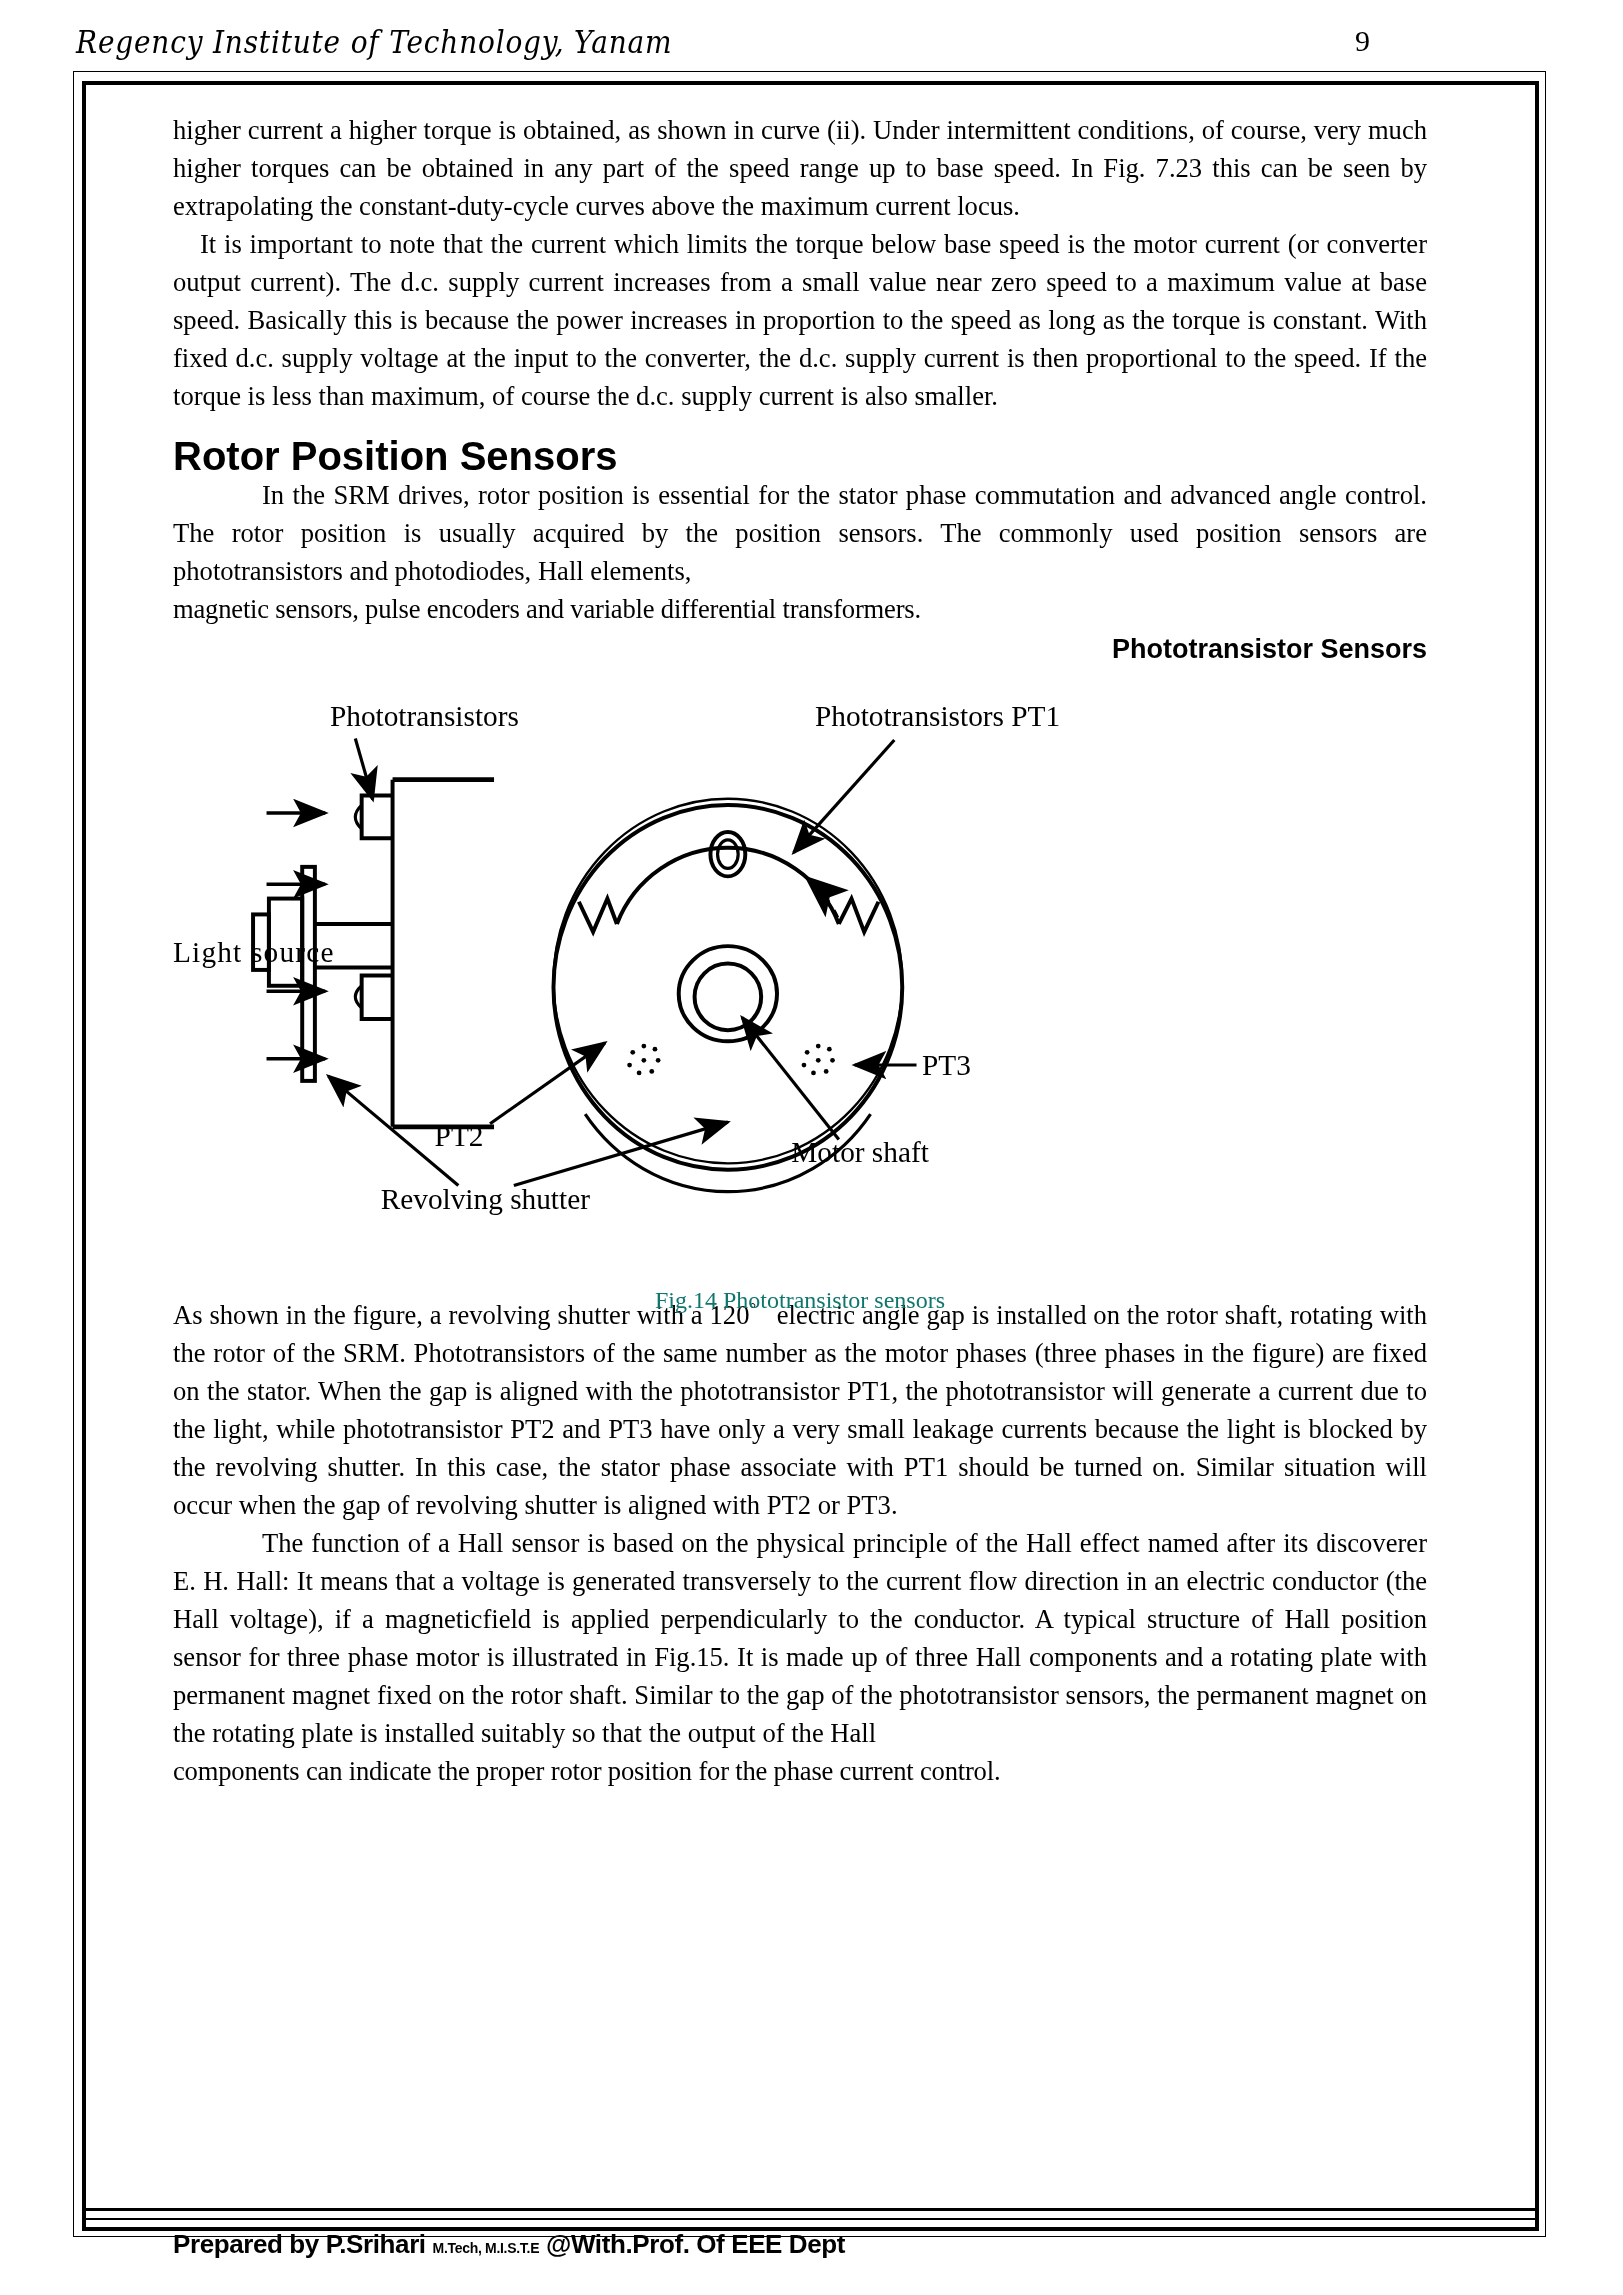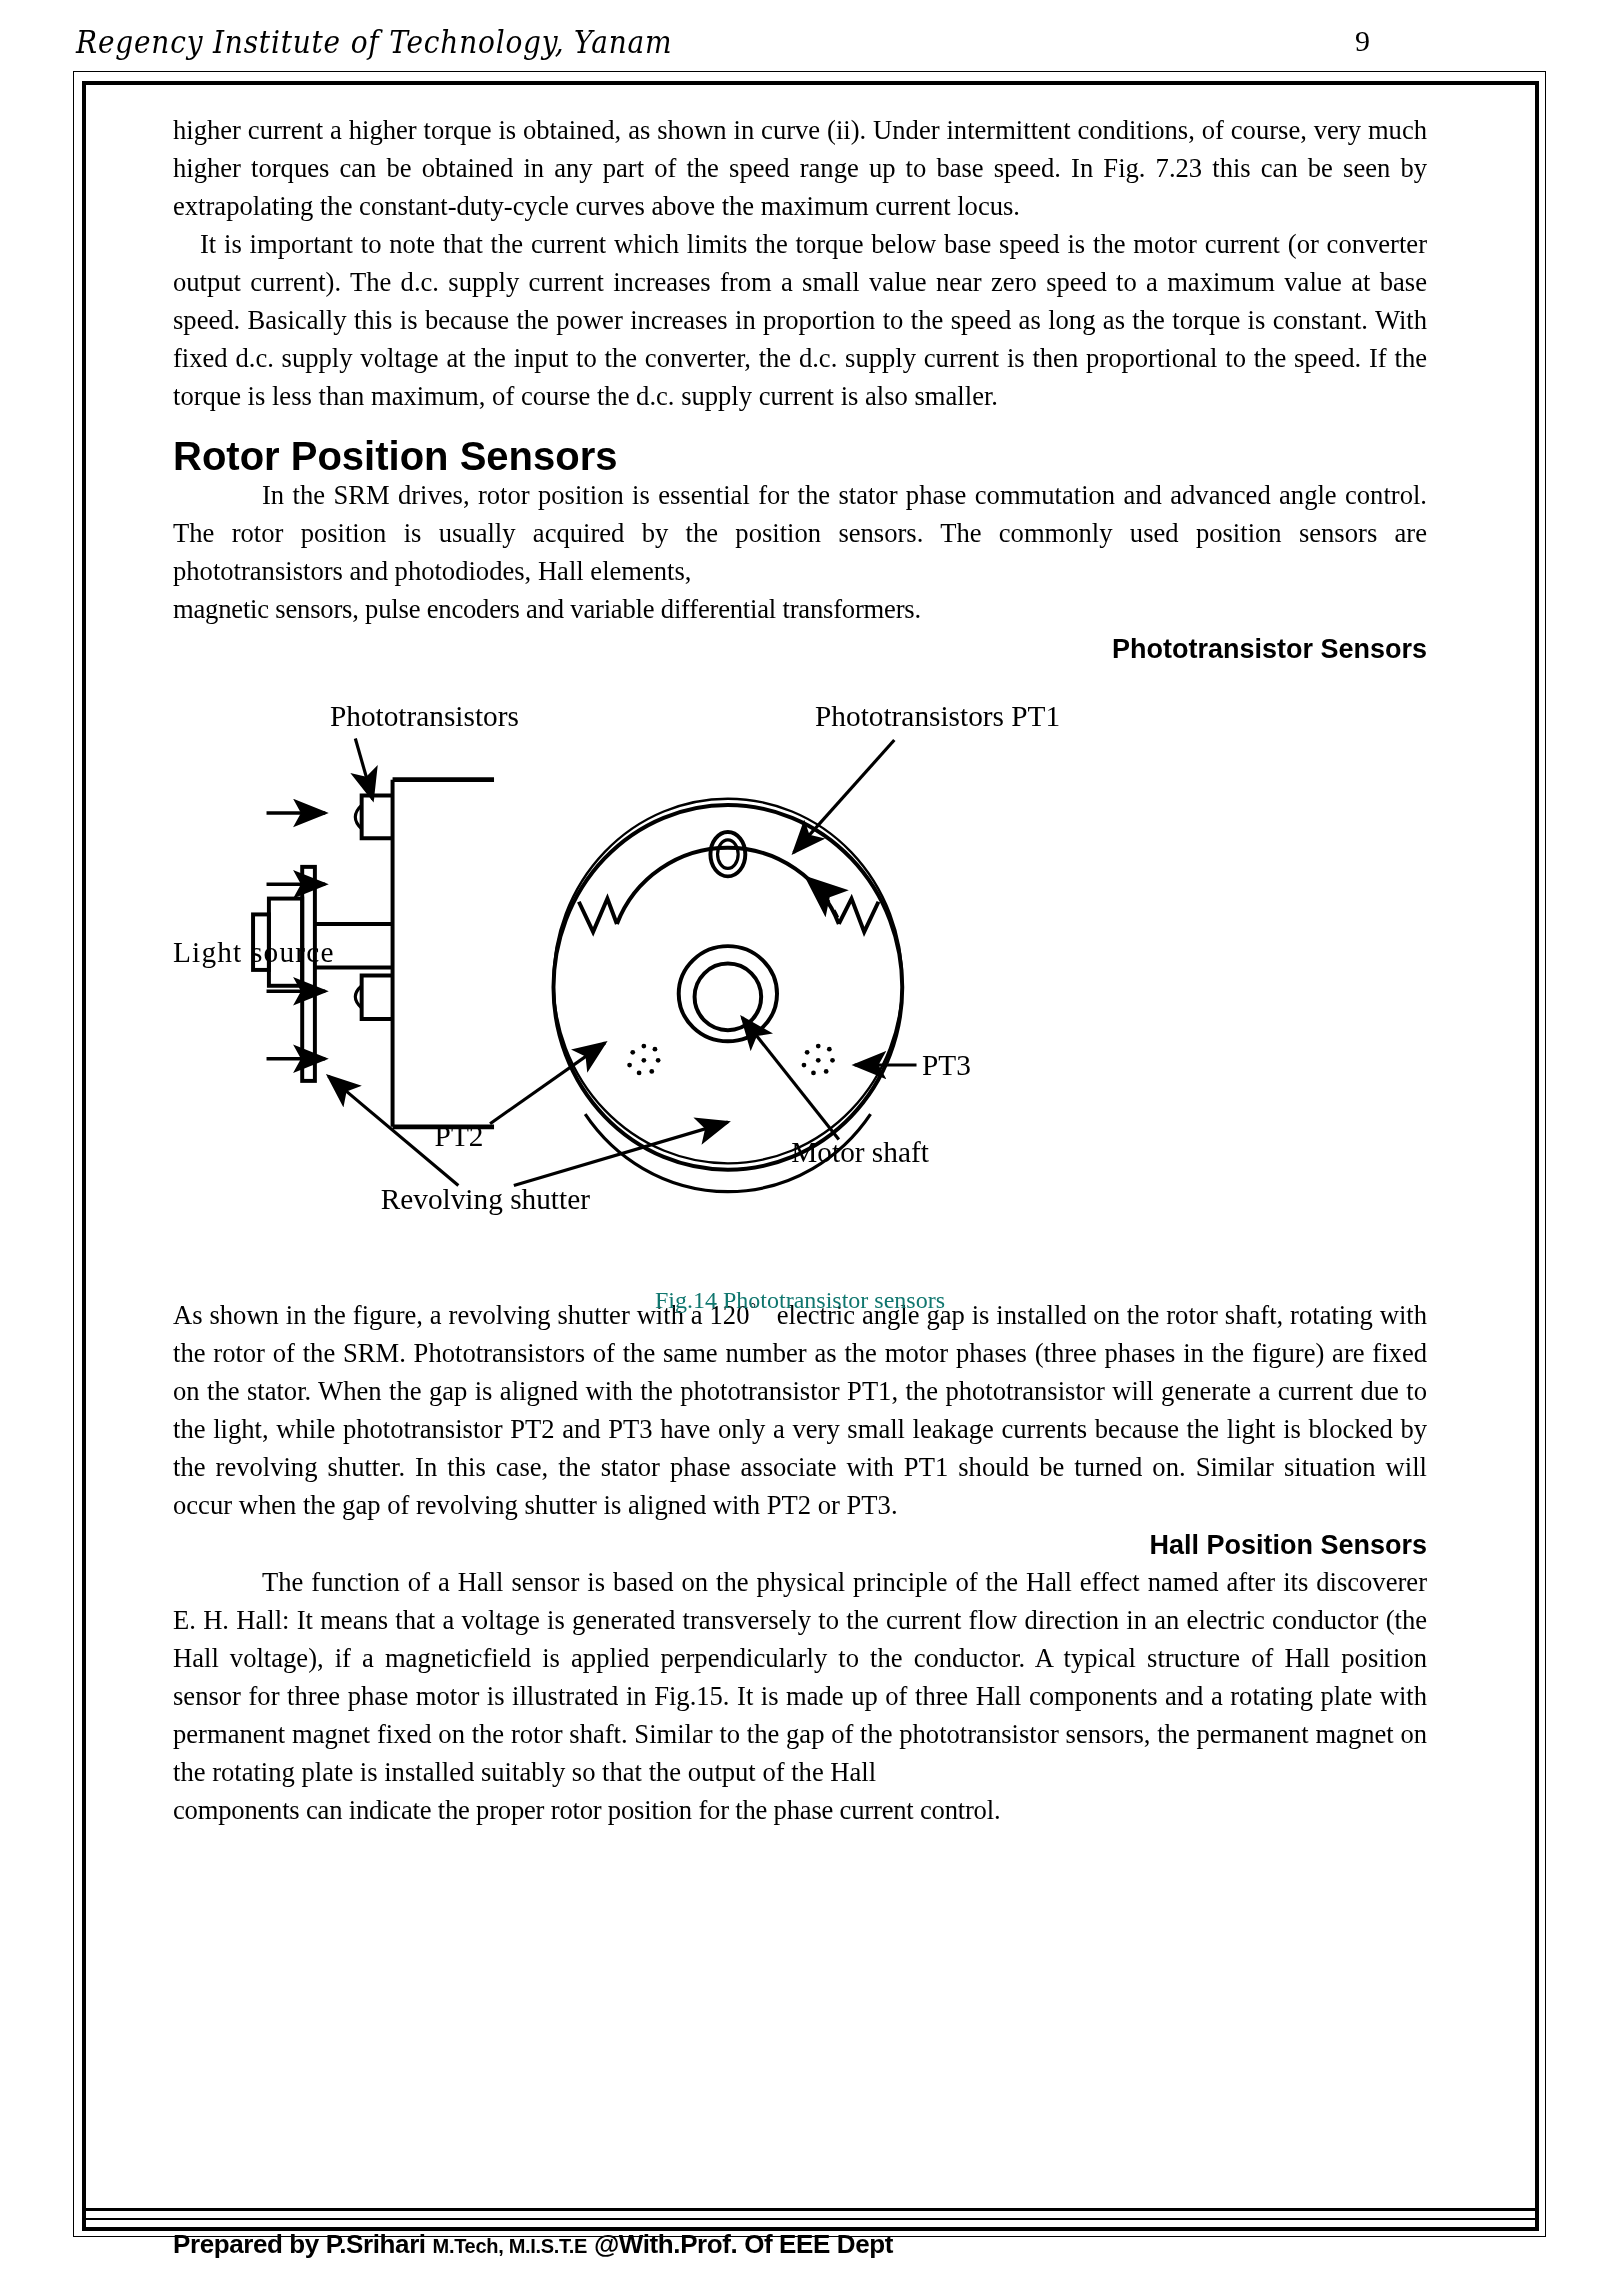--- a/index.html
+++ b/index.html
@@ -162,21 +162,21 @@
     left: 173px;
     top: 2229px;
     width: 1268px;
     font-family: "Liberation Sans", "DejaVu Sans", sans-serif;
     font-size: 26px;
     font-weight: 600;
     white-space: nowrap;
     letter-spacing: -0.4px;
   }
   .footer-small {
-    font-size: 20px;
+    font-size: 14px;
     letter-spacing: -0.3px;
   }
 </style>
 </head>
 <body>
 
 <div class="page-header">
   <div class="header-school">Regency Institute of Technology, Yanam</div>
   <div class="header-pageno">9</div>
 </div>
@@ -305,21 +305,20 @@
 
         <path d="M 520 530 A 220 230 0 0 0 880 530" fill="none" stroke="#000" stroke-width="4"></path>
       </g>
     </svg>
 
     <div class="fig-caption">Fig.14 Phototransistor sensors</div>
   </div>
 
   <p class="body-text"><span>As shown in the figure, a revolving shutter with a 120</span><sup class="deg">°</sup>&nbsp;&nbsp;&nbsp;<span>electric angle gap is installed on the rotor shaft, rotating with the rotor of the SRM. Phototransistors of the same number as the motor phases (three phases in the figure) are fixed on the stator. When the gap is aligned with the phototransistor PT1, the phototransistor will generate a current due to the light, while phototransistor PT2 and PT3 have only a very small leakage currents because the light is blocked by the revolving shutter. In this case, the stator phase associate with PT1 should be turned on. Similar situation will occur when the gap of revolving shutter is aligned with PT2 or PT3.</span></p>
 
-  <h3 class="sub-head">Hall Position Sensors</h3>
 
   <p class="body-text indent-big">The function of a Hall sensor is based on the physical principle of the Hall effect named after its discoverer E. H. Hall: It means that a voltage is generated transversely  to the current flow direction in an electric conductor (the Hall voltage), if a magneticfield is applied perpendicularly to the conductor. A typical structure of Hall position sensor for three phase motor is illustrated in Fig.15. It is made up of three Hall components and a rotating plate with permanent magnet fixed on the rotor shaft. Similar to the gap of the phototransistor sensors, the permanent magnet on the rotating plate is installed suitably so that the output of the Hall</p>
 
   <p class="body-text no-justify sans-line">components can indicate the proper rotor position for the phase current control.</p>
 
 </div>
 
 <div class="footer-rule-a"></div>
 <div class="footer-rule-b"></div>
 <div class="page-footer"><span>Prepared by P.Srihari </span><span class="footer-small">M.Tech, M.I.S.T.E</span><span> @With.Prof. Of EEE Dept</span></div>

